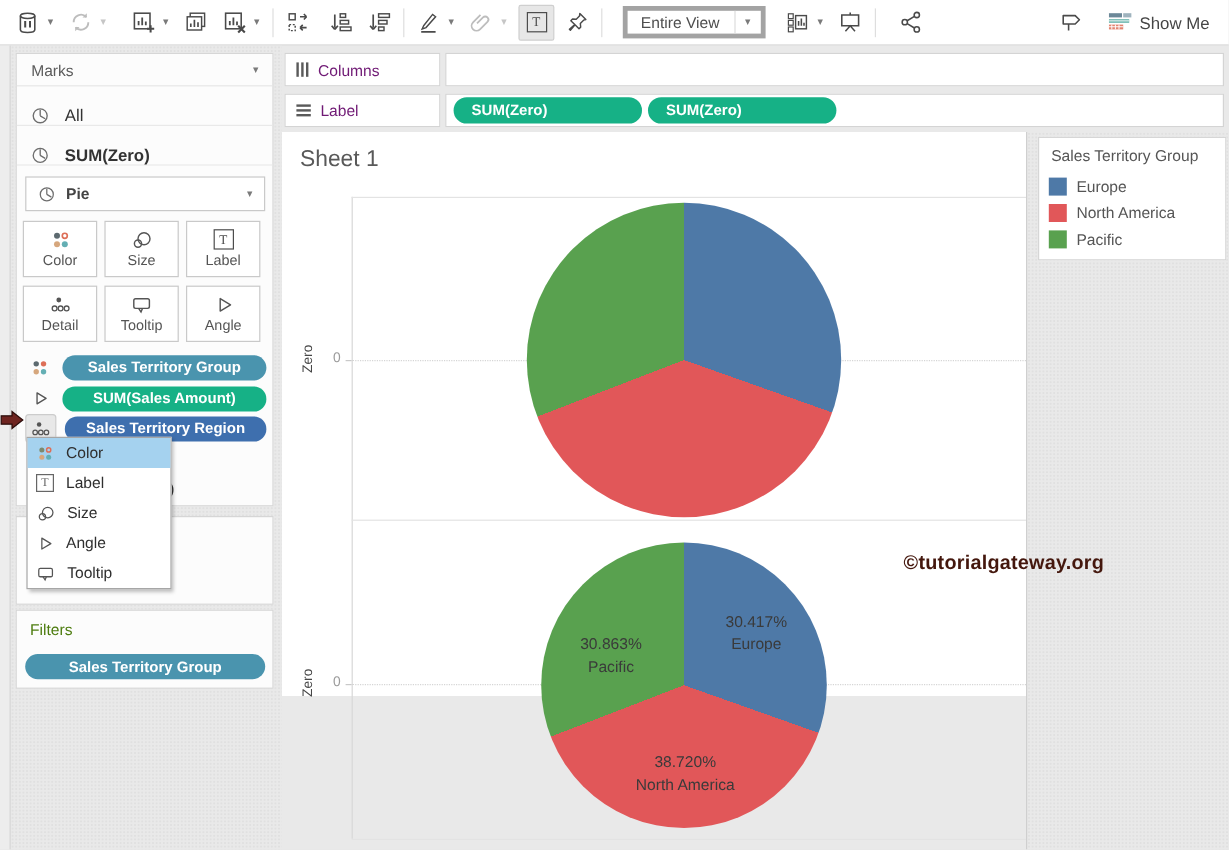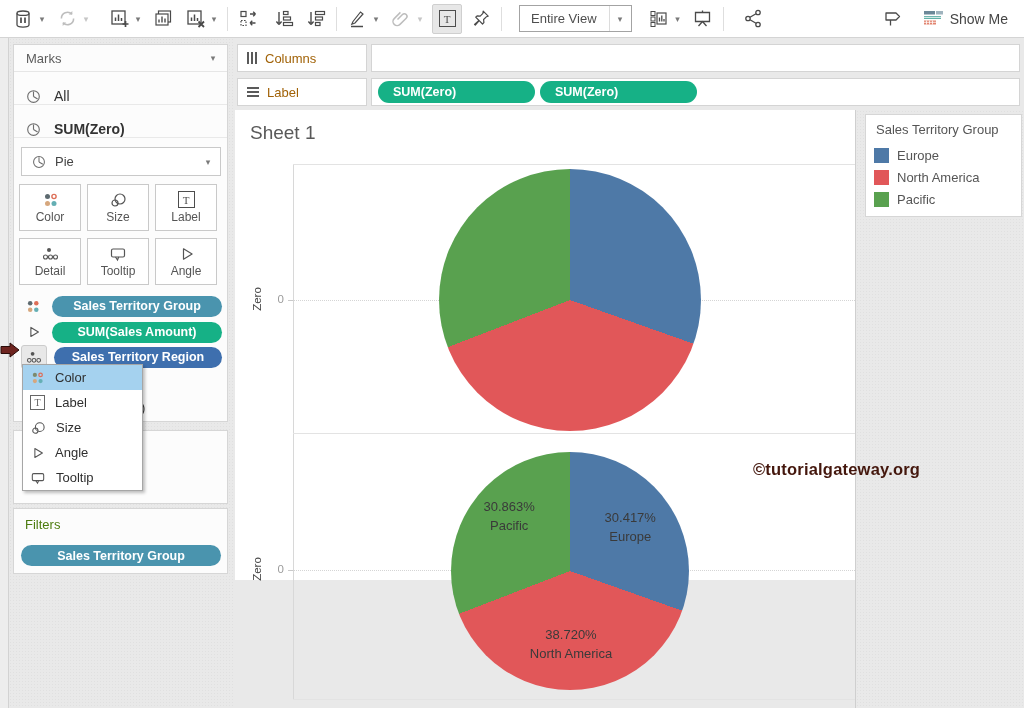--- a/index.html
+++ b/index.html
@@ -15,21 +15,21 @@
   .toolbar { position:absolute; left:0; top:0; width:1024px; height:38px; background:#ffffff;
     border-bottom:1px solid #d4d4d4; display:flex; align-items:center; padding:0 10px; }
   .tbtn { width:26px; height:28px; display:flex; align-items:center; justify-content:center; flex:0 0 auto; }
   .caret { font-size:9px; color:#7a7a7a; width:12px; text-align:center; flex:0 0 auto; }
   .caret.dis { color:#c6c6c6; }
   .sep { width:1px; height:24px; background:#dedede; margin:0 7px; flex:0 0 auto; }
   .g6{margin-left:6px;} .g10{margin-left:10px;} .g14{margin-left:14px;}
   .boxT { display:inline-flex; width:17px; height:17px; border:1.4px solid #4d4d4d; align-items:center;
     justify-content:center; font-size:11px; color:#4d4d4d; font-family:"Liberation Serif",serif; }
   .tactive { background:#e7e7e7; border:1px solid #cfcfcf; border-radius:2px; width:30px; height:30px; }
-  .fitbox { display:flex; align-items:center; height:27px; border:1px solid #a3a3a3; background:#fff;
+  .fitbox { display:flex; align-items:center; height:27px; border:4px solid #a3a3a3; background:#fff;
     margin-left:10px; flex:0 0 auto; }
   .fitbox .fit-label { font-size:13px; color:#4e4e4e; padding:0 12px 0 11px; }
   .fitbox .fit-caret { width:22px; height:100%; border-left:1px solid #dcdcdc; display:flex;
     align-items:center; justify-content:center; }
   .showme { display:flex; align-items:center; gap:7px; margin:0 6px 0 18px; flex:0 0 auto; }
   .showme-label { font-size:14px; color:#454545; }
   .spacer { flex:1 1 auto; }
 
   
   .edge-strip { position:absolute; left:0; top:38px; width:9px; height:670px; background:#ededed;
@@ -39,21 +39,21 @@
   .marks-card { left:4px; top:6px; width:215px; height:378px; }
   .marks-header { height:27px; display:flex; align-items:center; padding:0 8px 0 12px;
     border-bottom:1px solid #e6e6e6; }
   .marks-title { font-size:13px; color:#5c5c5c; flex:1; }
   .marks-tab { height:33px; display:flex; align-items:flex-end; padding-left:12px; gap:13px;
     border-bottom:1px solid #e9e9e9; }
   .marks-tab-label { font-size:14px; color:#333; }
   .marks-tab-label.bold { font-weight:bold; }
   .pie-select { position:absolute; left:7px; top:102px; width:200px; height:29px; border:1px solid #c9c9c9;
     background:#fff; display:flex; align-items:center; padding-left:10px; gap:9px; }
-  .pie-select-label { font-size:13px; color:#444; flex:1; }
+  .pie-select-label { font-size:13px; color:#444; flex:1;font-weight:bold; }
   .pie-select-caret { width:24px; height:100%; display:flex; align-items:center; justify-content:center; }
   .mbtn-grid { position:absolute; left:5px; top:139px; width:205px; display:grid;
     grid-template-columns:62px 62px 62px; grid-auto-rows:47px; gap:7px 6px; }
   .mbtn { border:1px solid #c9c9c9; background:#fff; display:flex; flex-direction:column;
     align-items:center; justify-content:center; gap:2px; }
   .mbtn-label { font-size:12px; color:#555; }
   .pill-row { position:absolute; left:7px; display:flex; align-items:center; gap:7px; height:22px; }
   .pill-icon { width:24px; display:flex; justify-content:center; }
   .pill-icon-box { width:26px; height:24px; background:#e8e8e8; border:1px solid #cccccc; border-radius:3px;
     display:flex; align-items:center; justify-content:center; }
@@ -70,21 +70,21 @@
   .ctx-menu { position:absolute; left:22px; top:364px; width:121px; background:#fff;
     border:1px solid #a6a6a6; box-shadow:2px 2px 3px rgba(0,0,0,0.25); z-index:50; }
   .ctx-item { height:25px; display:flex; align-items:center; padding-left:7px; gap:10px; }
   .ctx-item.sel { background:#a5d2ef; }
   .ctx-label { font-size:13px; color:#2f2f2f; }
   .drag-arrow { position:absolute; left:0px; top:340px; z-index:60; }
 
   
   .shelf-label-box { position:absolute; left:237px; width:130px; height:28px; background:#fff;
     border:1px solid #d4d4d4; display:flex; align-items:center; padding-left:9px; gap:8px; }
-  .shelf-label { font-size:13px; color:#a16207; }
+  .shelf-label { font-size:13px; color:#701a75; }
   .shelf-box { position:absolute; left:371px; width:649px; height:28px; background:#fff;
     border:1px solid #d4d4d4; display:flex; align-items:center; padding-left:6px; gap:5px; }
   .shelf-pill { width:157px; height:22px; border-radius:11px; color:#fff; font-weight:bold;
     font-size:12.5px; display:flex; align-items:center; padding-left:15px; }
   .col-icon { display:flex; gap:2px; }
   .col-icon i { width:2px; height:12px; background:#5a5a5a; }
   .row-icon { display:flex; flex-direction:column; gap:2px; }
   .row-icon i { width:12px; height:2px; background:#5a5a5a; }
 
   
@@ -482,21 +482,21 @@
     <div class="pie" style="left: 204px; top: 59px; width: 262px; height: 262px; background: conic-gradient(rgb(78, 121, 167) 0deg, rgb(78, 121, 167) 109.501deg, rgb(225, 87, 89) 109.501deg, rgb(225, 87, 89) 248.893deg, rgb(89, 161, 79) 248.893deg, rgb(89, 161, 79) 360deg);"></div>
     <div class="pie" style="left: 216px; top: 342px; width: 238px; height: 238px; background: conic-gradient(rgb(78, 121, 167) 0deg, rgb(78, 121, 167) 109.501deg, rgb(225, 87, 89) 109.501deg, rgb(225, 87, 89) 248.893deg, rgb(89, 161, 79) 248.893deg, rgb(89, 161, 79) 360deg);">
         <div class="pie-label" style="left: 179.252px; top: 76.4189px;">
           <div>30.417%</div>
           <div>Europe</div>
         </div>
         <div class="pie-label" style="left: 120.034px; top: 192.773px;">
           <div>38.720%</div>
           <div>North America</div>
         </div>
-        <div class="pie-label" style="left: 58.157px; top: 65px;">
+        <div class="pie-label" style="left: 58.157px; top: 95px;">
           <div>30.863%</div>
           <div>Pacific</div>
         </div>
       </div>
   </div>
 
   <div class="right-panel textured">
     <div class="legend-card">
       <div class="legend-title">Sales Territory Group</div>
       <div class="legend-item" style="top:33px;">

